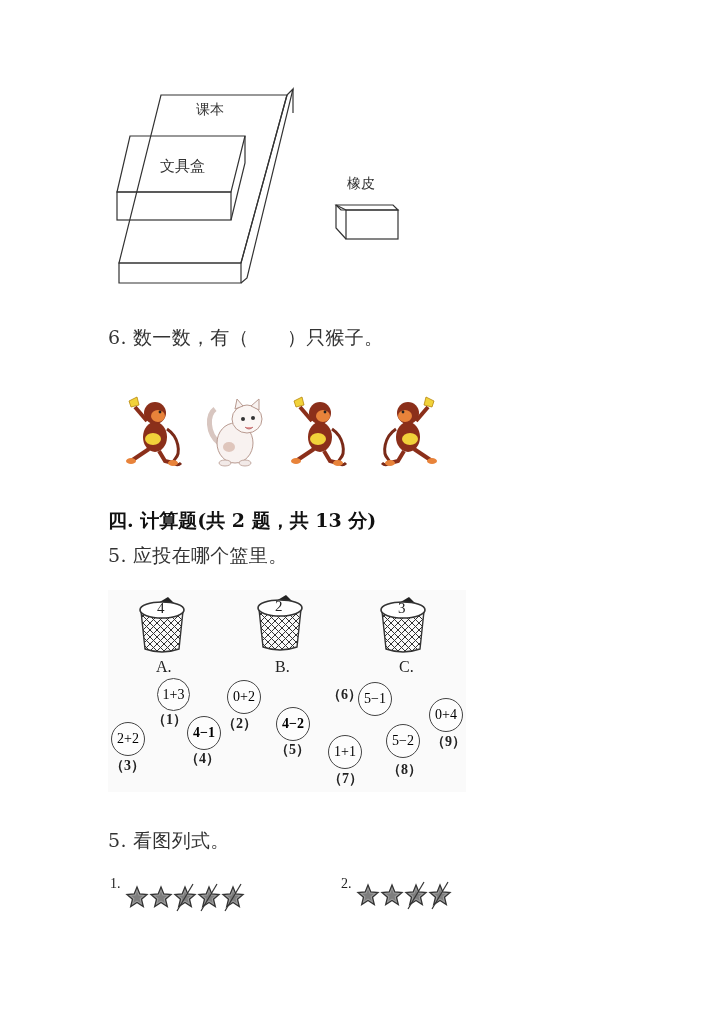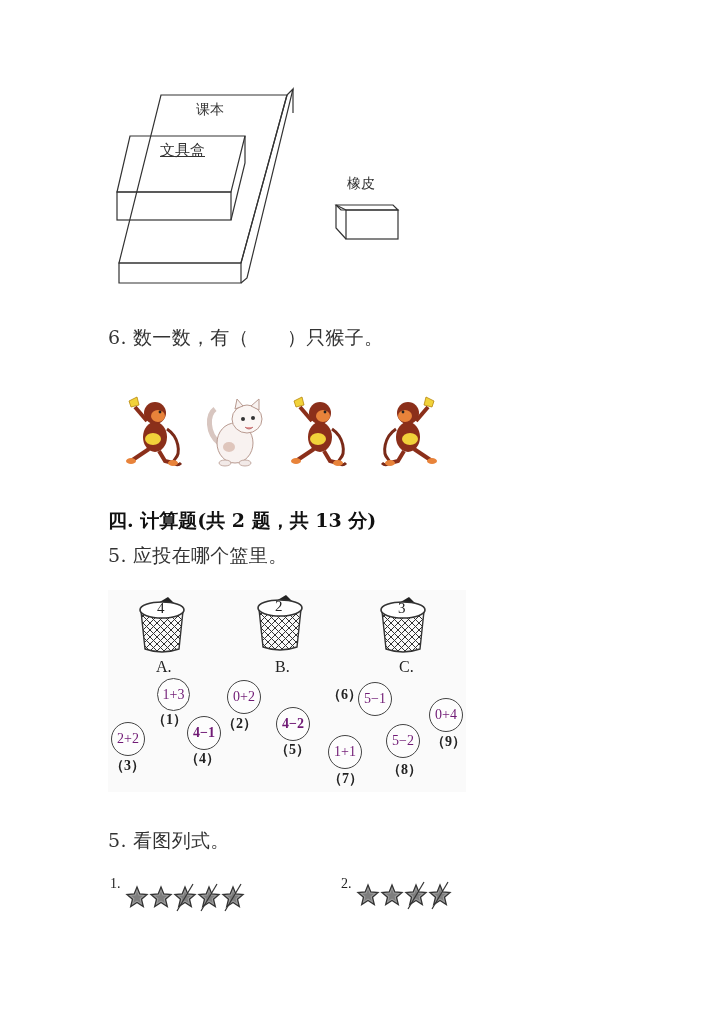--- a/index.html
+++ b/index.html
@@ -6,21 +6,21 @@
   body { width:720px; height:1018px; position:relative; overflow:hidden;
          font-family:"DejaVu Serif","Liberation Serif",serif; color:#222; }
   .abs { position:absolute; }
   .q-text { font-size:19px; color:#333; white-space:pre; letter-spacing:0.3px; }
   .section-title { font-size:19px; font-weight:bold; color:#111; white-space:pre; }
   .figure-label { font-family:"DejaVu Sans","Liberation Sans",sans-serif; font-size:14px; color:#333; }
   svg { display:block; }
   .panel { background:#fafafa; }
   .bubble { position:absolute; border:1.5px solid #444; border-radius:50%;
             display:flex; align-items:center; justify-content:center;
-            font-family:"Liberation Serif","DejaVu Serif",serif; font-size:14px; color:#701a75; background:#fdfdfd;text-align:center; }
+            font-family:"Liberation Serif","DejaVu Serif",serif; font-size:14px; color:#000000; background:#fdfdfd;text-align:center; }
   .bubble-num { position:absolute; font-family:"Liberation Serif","DejaVu Serif",serif;
                 font-weight:bold; font-size:14px; color:#222; white-space:pre; }
   .basket-label { position:absolute; font-family:"Liberation Serif","DejaVu Serif",serif; font-size:16px; color:#222; }
   .star-label { position:absolute; font-family:"Liberation Serif","DejaVu Serif",serif; font-size:14px; color:#222; }
 </style>
 </head>
 <body>
 
 <div class="abs" style="left:110px;top:85px;width:310px;height:215px;">
   <svg width="310" height="215" viewBox="0 0 310 215">
@@ -36,21 +36,21 @@
       <rect x="7" y="107" width="114" height="28"></rect>
       <polyline points="135,51 135,78 121,135"></polyline>
 
       <polygon points="231,125 288,125 283,120 226,120"></polygon>
       <rect x="236" y="125" width="52" height="29"></rect>
       <polyline points="226,120 226,143 236,154"></polyline>
       <line x1="226" y1="120" x2="236" y2="125"></line>
     </g>
   </svg>
   <div class="abs figure-label" style="left:86px;top:16px;">课本</div>
-  <div class="abs figure-label" style="left:50px;top:56px;font-size:15px;text-decoration:underline;">文具盒</div>
+  <div class="abs figure-label" style="left:50px;top:72px;font-size:15px;">文具盒</div>
   <div class="abs figure-label" style="left:237px;top:90px;">橡皮</div>
 </div>
 
 <div class="abs q-text" style="left:108px;top:325px;">6. 数一数，有（      ）只猴子。</div>
 
 <div class="abs" style="left:125px;top:393px;width:320px;height:80px;">
 
   <svg class="abs" style="left:0;top:0;" width="68" height="76" viewBox="0 0 68 76">
     <path d="M42 36 C54 44 56 60 50 66 C46 70 52 74 56 70" fill="none" stroke="#7a2a18" stroke-width="3"></path>
     <ellipse cx="30" cy="44" rx="12" ry="15" fill="#8b2f1a"></ellipse>

